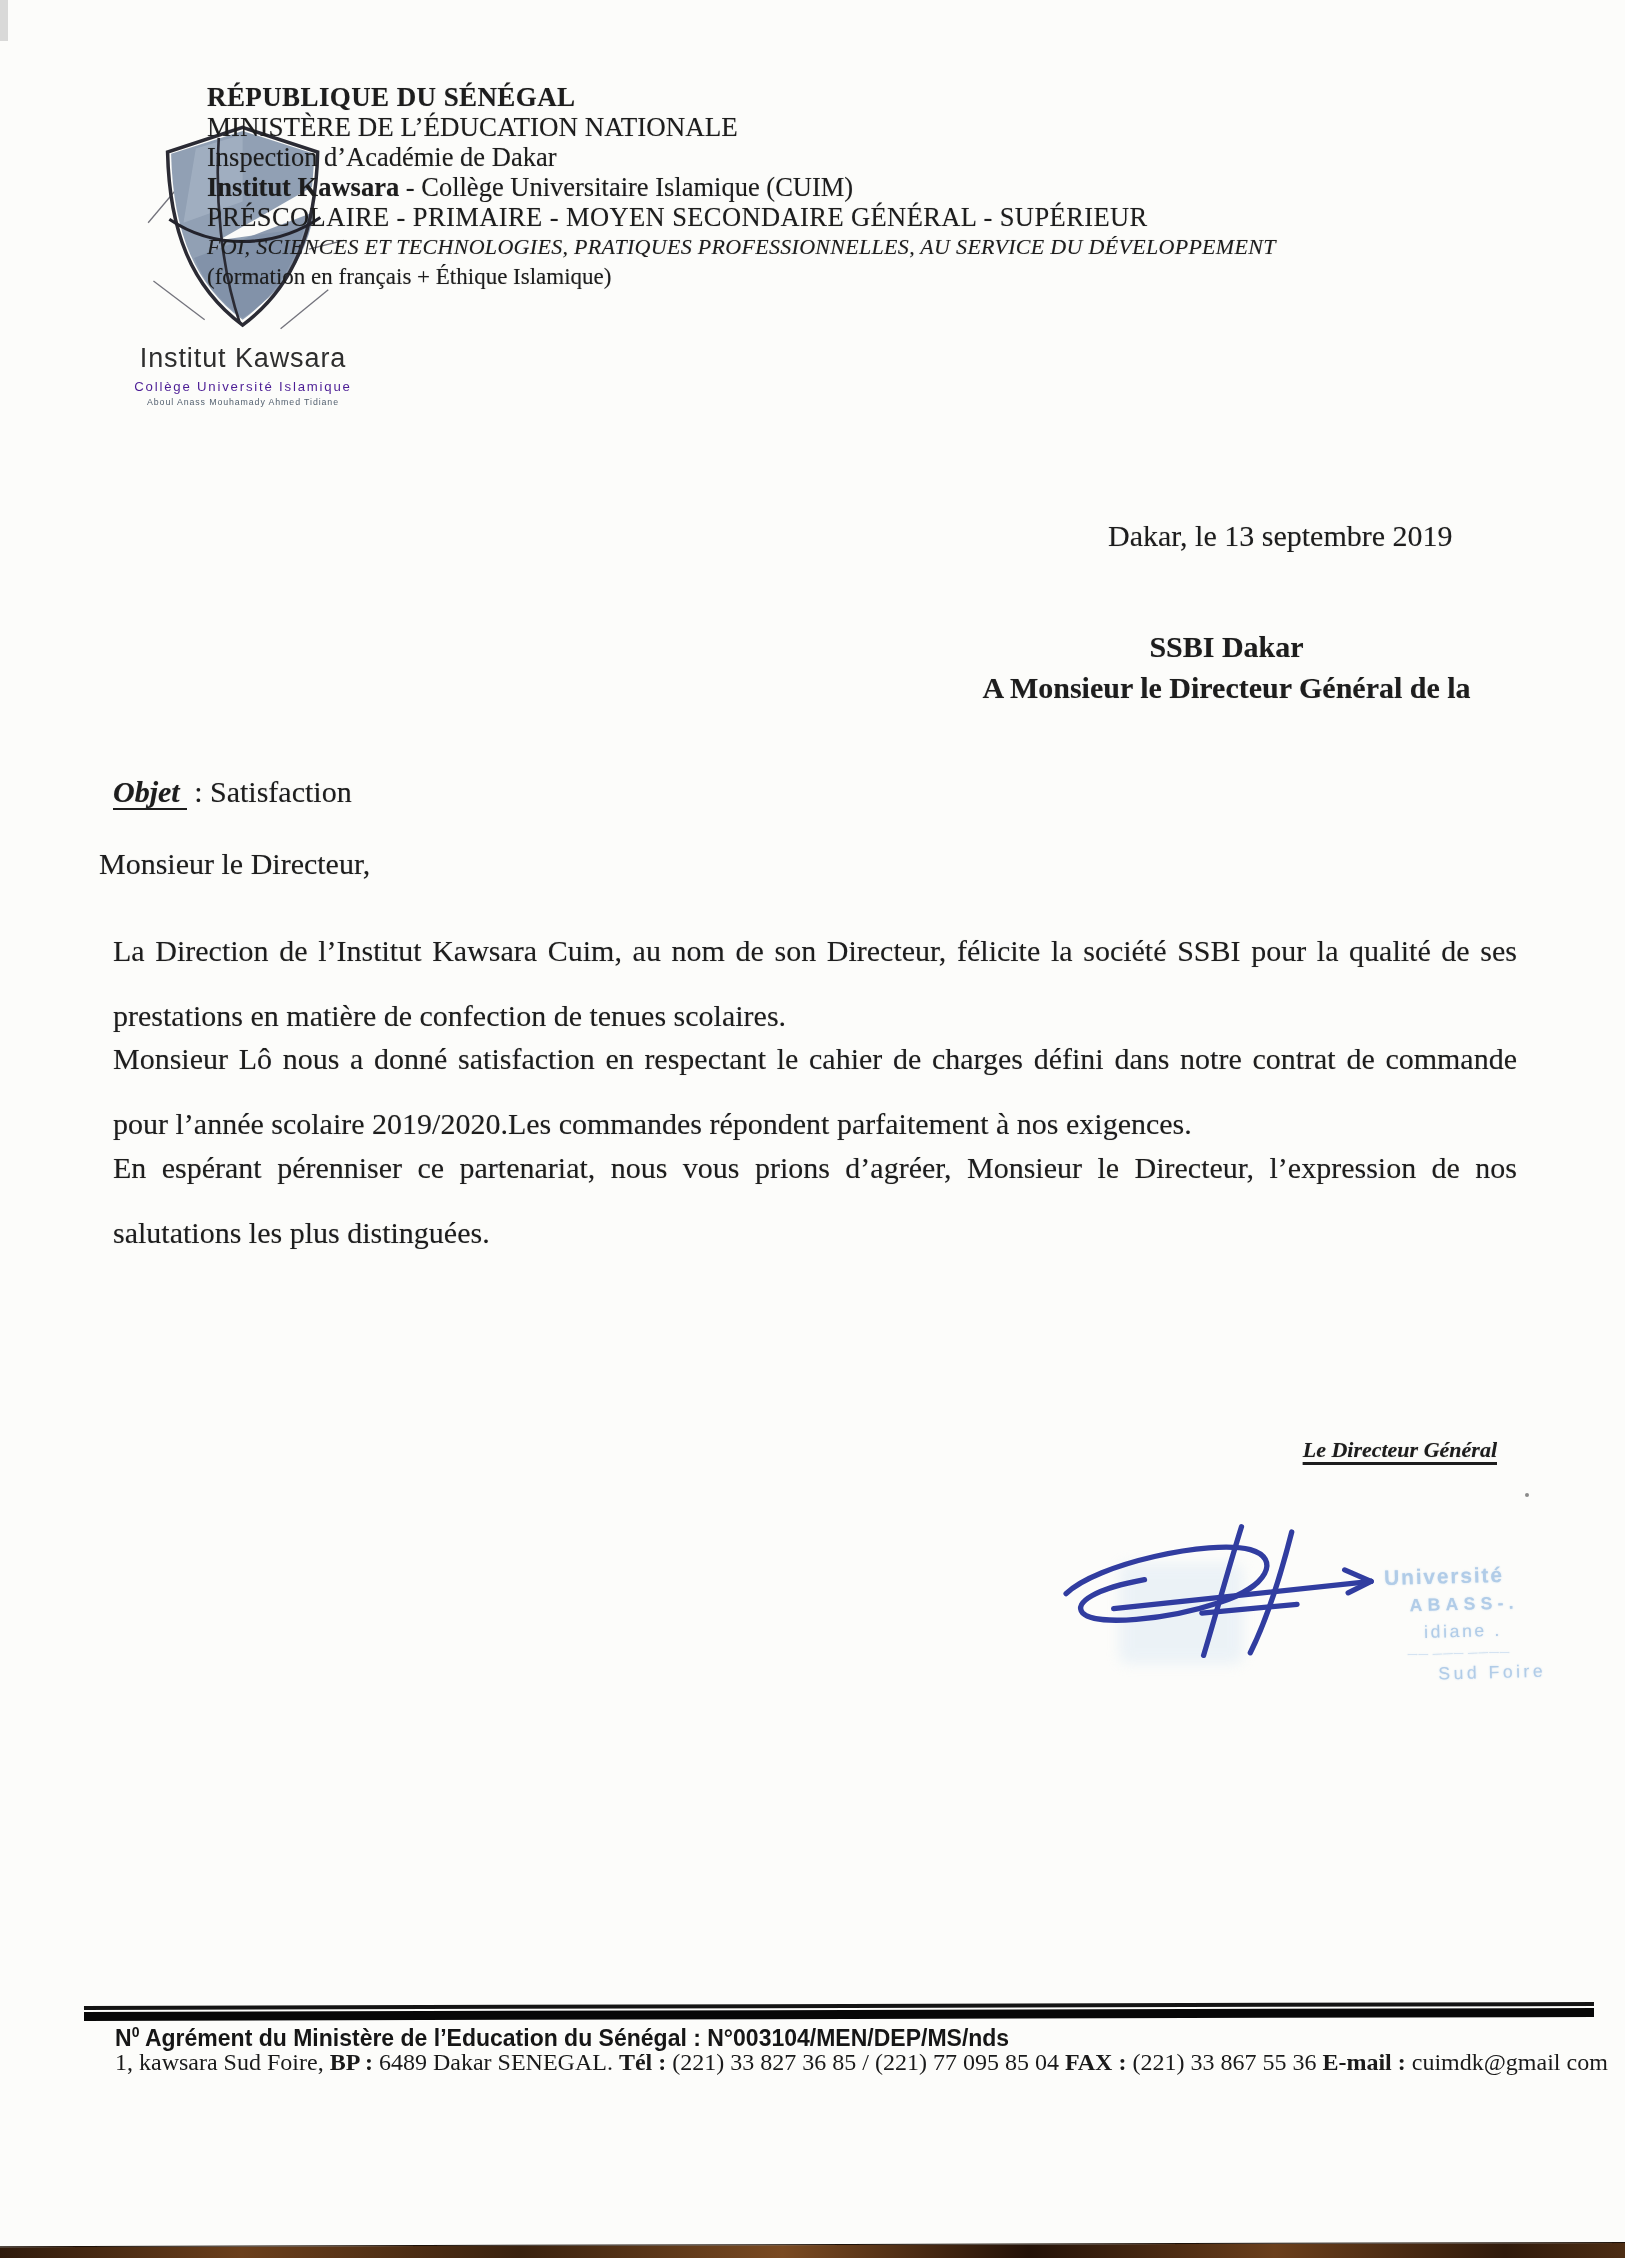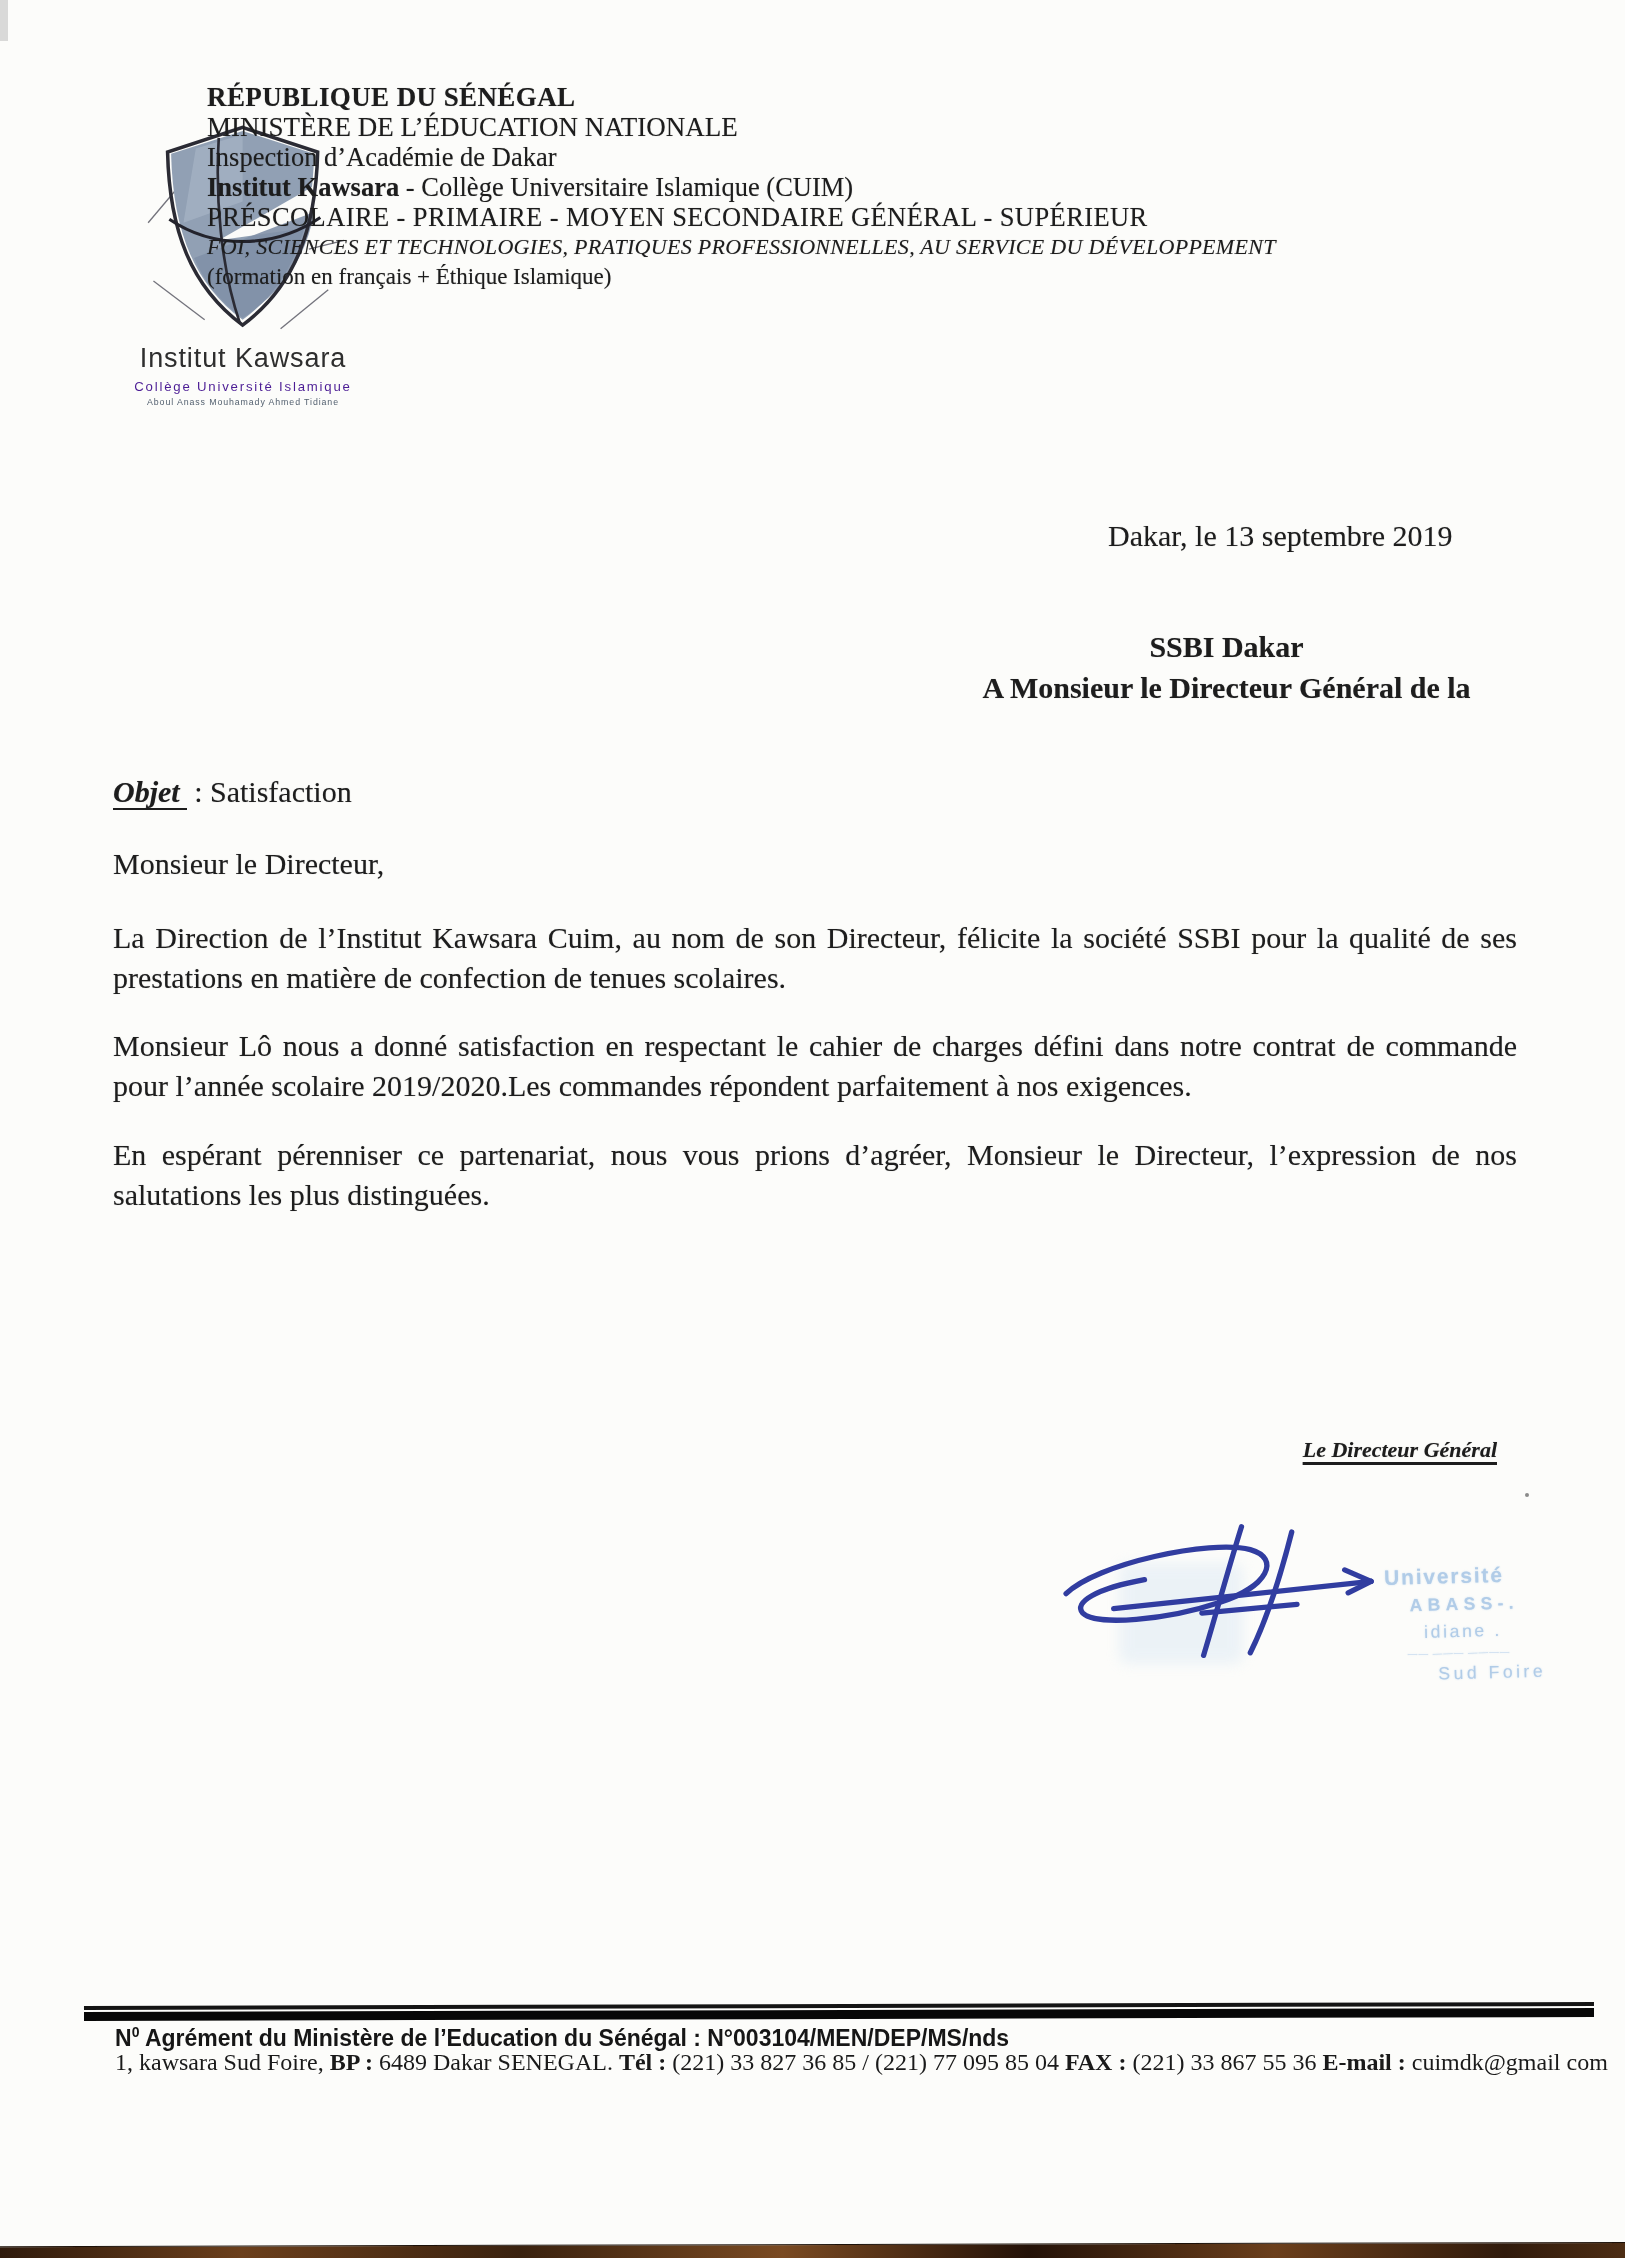--- a/index.html
+++ b/index.html
@@ -30,24 +30,24 @@
   .org .lh6 { font-size:26.5px; letter-spacing:0.4px; }
   .org .lh7 { font-size:22px; font-style:italic; letter-spacing:0.3px; }
   .org .lh8 { font-size:23px; }
 
   
   .date-line { position:absolute; left:1108px; top:519px; font-size:30px; }
   .addressee { position:absolute; left:953px; top:626px; width:547px; text-align:center;
                font-weight:bold; font-size:30px; line-height:41px; }
   .objet { position:absolute; left:113px; top:775px; font-size:30px; }
   .objet .label { font-weight:bold; font-style:italic; border-bottom:2.6px solid #1d1d1d; padding-right:7px; }
-  .salutation { position:absolute; left:113px; top:847px; font-size:30px; }
+  .salutation { position:absolute; left:99px; top:847px; font-size:30px; }
 
   
-  .para { position:absolute; left:113px; width:1404px; font-size:30px; line-height:40px;
+  .para { position:absolute; left:113px; width:1404px; font-size:30px; line-height:65px;
           text-align:justify; }
   .para.p1 { top:918px; }
   .para.p2 { top:1026px; }
   .para.p3 { top:1135px; }
 
   
   .sig-block { position:absolute; left:1015px; top:1429px; width:482px; text-align:right;
                font-weight:bold; font-style:italic; font-size:22px; line-height:41px; }
   .sig-title { text-decoration:underline; text-decoration-thickness:2.6px; text-underline-offset:5.3px; }
   .sig-dot { position:absolute; left:1525px; top:1493px; width:4.4px; height:4.4px; border-radius:50%;

